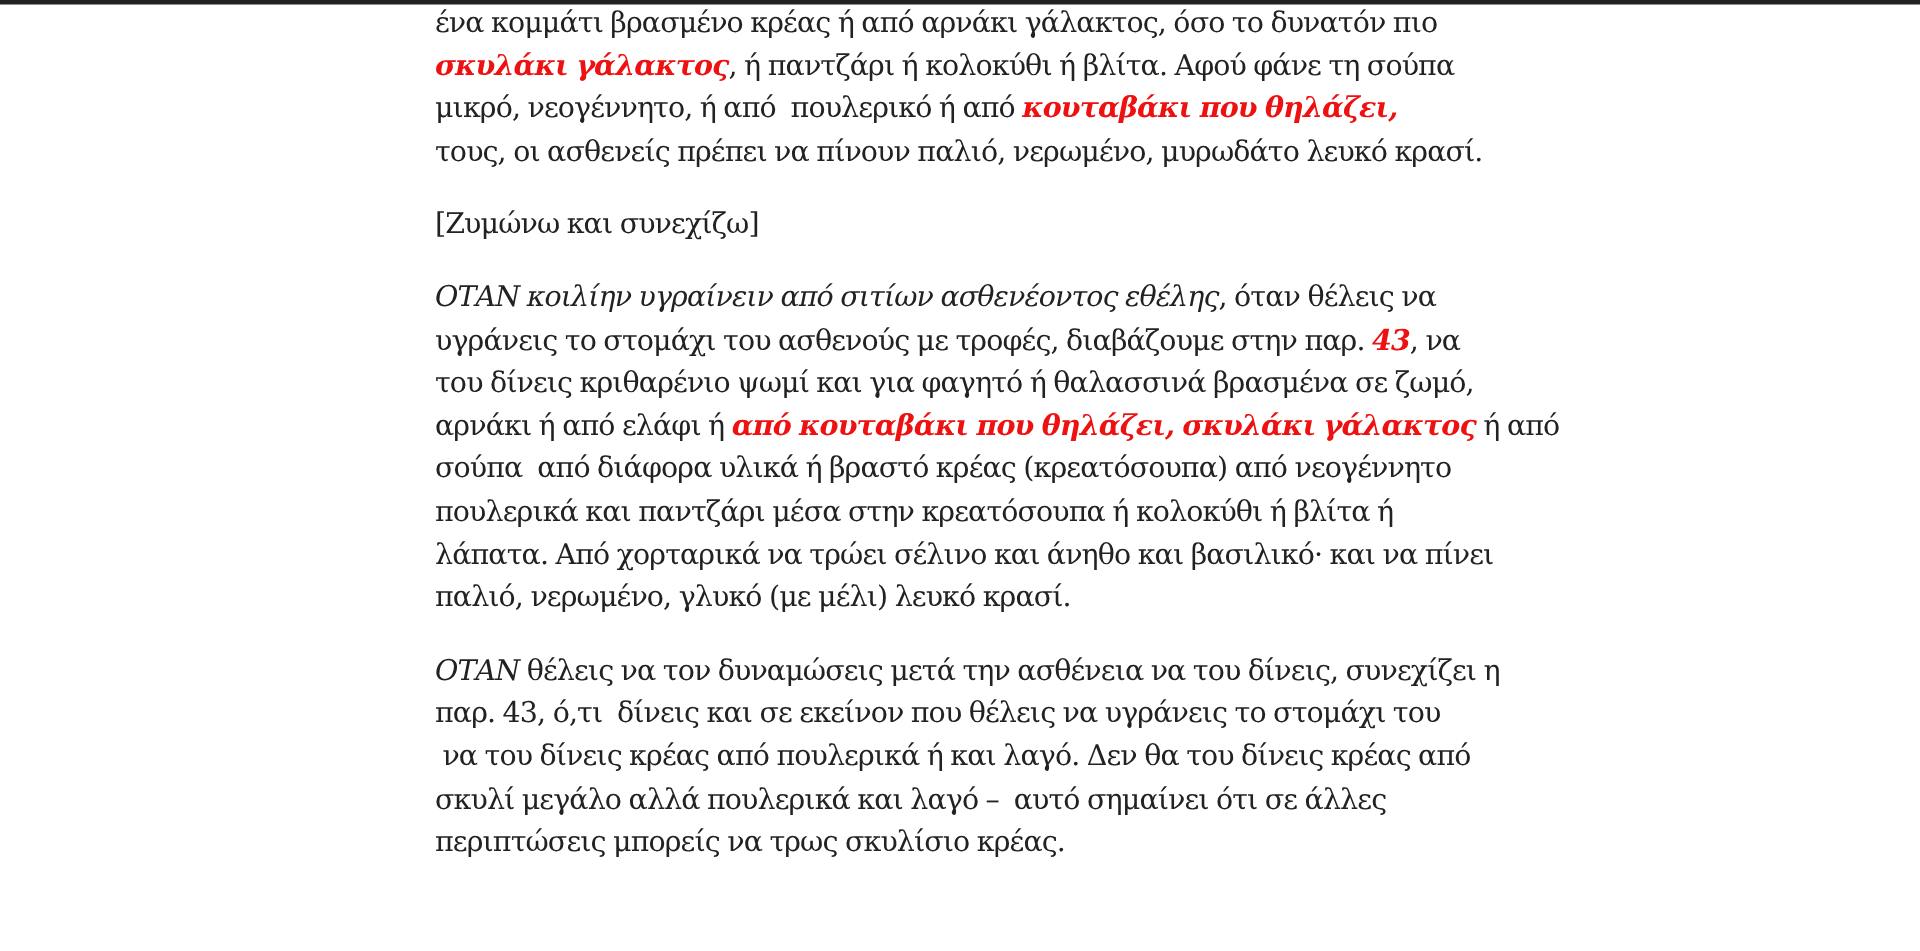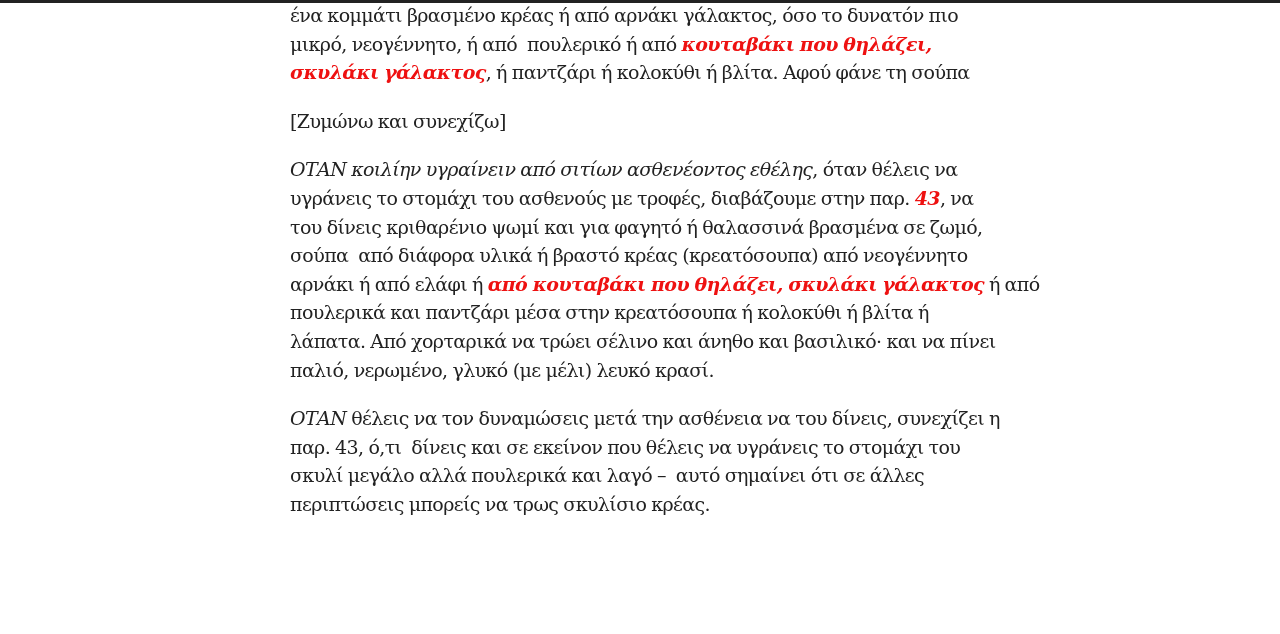--- a/index.html
+++ b/index.html
@@ -55,38 +55,40 @@
   </style>
 </head>
 <body>
 
 <div class="top-bar"></div>
 
 <div class="page">
 
   <div class="para">
     <span class="line"><span>ένα κομμάτι βρασμένο κρέας ή από αρνάκι γάλακτος, όσο το δυνατόν πιο</span></span>
+    <span class="line"><span class="hl">σκυλάκι γάλακτος</span><span>, ή παντζάρι ή κολοκύθι ή βλίτα. Αφού φάνε τη σούπα</span></span>
     <span class="line"><span>μικρό, νεογέννητο, ή από  πουλερικό ή από </span><span class="hl">κουταβάκι που θηλάζει,</span></span>
-    <span class="line"><span class="hl">σκυλάκι γάλακτος</span><span>, ή παντζάρι ή κολοκύθι ή βλίτα. Αφού φάνε τη σούπα</span></span>
+    <span class="line"><span>τους, οι ασθενείς πρέπει να πίνουν παλιό, νερωμένο, μυρωδάτο λευκό κρασί.</span></span>
   </div>
 
   <div class="para">
     <span class="line"><span>[Ζυμώνω και συνεχίζω]</span></span>
   </div>
 
   <div class="para">
     <span class="line"><span class="it">ΟΤΑΝ κοιλίην υγραίνειν από σιτίων ασθενέοντος εθέλης</span><span>, όταν θέλεις να</span></span>
     <span class="line"><span>υγράνεις το στομάχι του ασθενούς με τροφές, διαβάζουμε στην παρ. </span><span class="hl-num">43</span><span>, να</span></span>
     <span class="line"><span>του δίνεις κριθαρένιο ψωμί και για φαγητό ή θαλασσινά βρασμένα σε ζωμό,</span></span>
+    <span class="line"><span>αρνάκι ή από ελάφι ή </span><span class="hl">από κουταβάκι που θηλάζει, σκυλάκι γάλακτος</span><span> ή από</span></span>
     <span class="line"><span>σούπα  από διάφορα υλικά ή βραστό κρέας (κρεατόσουπα) από νεογέννητο</span></span>
-    <span class="line"><span>αρνάκι ή από ελάφι ή </span><span class="hl">από κουταβάκι που θηλάζει, σκυλάκι γάλακτος</span><span> ή από</span></span>
     <span class="line"><span>πουλερικά και παντζάρι μέσα στην κρεατόσουπα ή κολοκύθι ή βλίτα ή</span></span>
     <span class="line"><span>λάπατα. Από χορταρικά να τρώει σέλινο και άνηθο και βασιλικό· και να πίνει</span></span>
     <span class="line"><span>παλιό, νερωμένο, γλυκό (με μέλι) λευκό κρασί.</span></span>
   </div>
 
   <div class="para">
     <span class="line"><span class="it">ΟΤΑΝ</span><span> θέλεις να τον δυναμώσεις μετά την ασθένεια να του δίνεις, συνεχίζει η</span></span>
     <span class="line"><span>παρ. 43, ό,τι  δίνεις και σε εκείνον που θέλεις να υγράνεις το στομάχι του</span></span>
+    <span class="line"><span> να του δίνεις κρέας από πουλερικά ή και λαγό. Δεν θα του δίνεις κρέας από</span></span>
     <span class="line"><span>σκυλί μεγάλο αλλά πουλερικά και λαγό –  αυτό σημαίνει ότι σε άλλες</span></span>
     <span class="line"><span>περιπτώσεις μπορείς να τρως σκυλίσιο κρέας.</span></span>
   </div>
 </div>
 
 </body></html>

